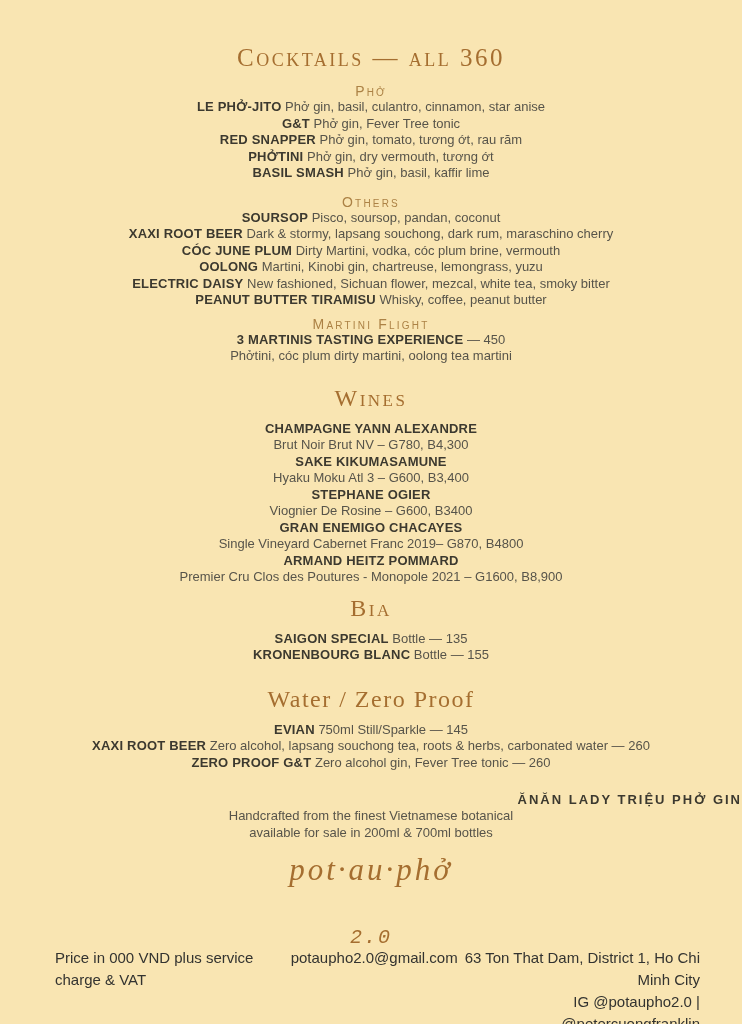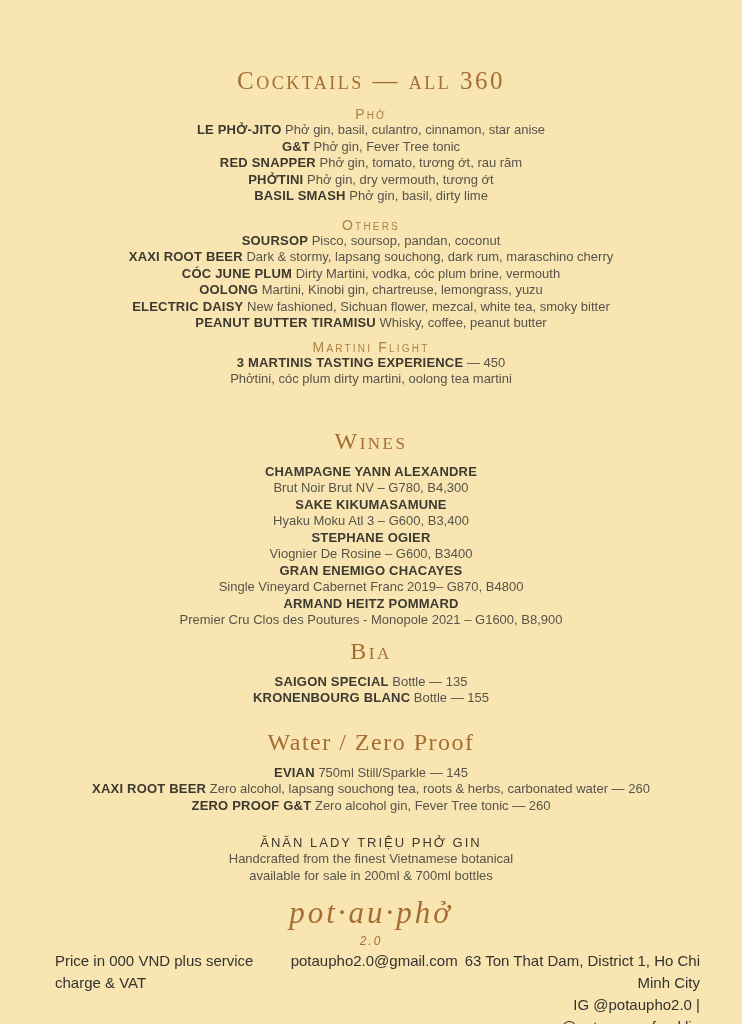--- a/index.html
+++ b/index.html
@@ -17,21 +17,21 @@
     overflow: hidden;
   }
   body {
     display: flex;
     flex-direction: column;
     font-family: "Liberation Sans", "DejaVu Sans", sans-serif;
   }
   .menu {
     flex: 1 1 auto;
     text-align: center;
-    padding-top: 66px;
+    padding-top: 43px;
   }
   .main-title, .sec-title {
     font-family: "Liberation Serif", "DejaVu Serif", serif;
     font-variant: small-caps;
     font-weight: 400;
     color: var(--accent);
     letter-spacing: 2.5px;
   }
   .main-title { font-size: 25px; line-height: 30px; }
   .sec-title  { font-size: 24px; line-height: 30px; }
@@ -51,42 +51,44 @@
     color: var(--label-accent);
   }
   .item { font-size: 13px; line-height: 16.5px; }
   .nm { font-weight: 700; color: var(--name-color); letter-spacing: .2px; }
   .ds { color: var(--desc-color); }
 
   .mt10 { margin-top: 10px; }
   .mt12 { margin-top: 12px; }
   .mt16 { margin-top: 7px; }
   .mt20 { margin-top: 20px; }
-  .mt38 { margin-top: 38px; }
+  .mt38 { margin-top: 18px; }
   .mb8  { margin-bottom: 8px; }
 
   .gin-name {
     font-size: 13px; line-height: 17px;
-    font-weight: 400; letter-spacing: 2px;
+    font-weight: 700; letter-spacing: 2px;
     color: var(--name-color);
+    text-align: right;
   }
   .logo { margin-top: 10px; }
   .logo-script {
     font-family: "Liberation Serif", "DejaVu Serif", serif;
     font-style: italic;
     font-size: 31px; line-height: 38px;
     letter-spacing: 3px;
     color: var(--accent);
   }
   .logo-version {
-    font-family: Liberation Sans, sans-serif;
+    font-family: Liberation Mono, monospace;
     font-style: italic;
-    font-size: 12px; line-height: 18px;
+    font-size: 20px; line-height: 18px;
     letter-spacing: 2px;
     color: var(--accent);
+    margin-top: 40px;
   }
   .footer {
     flex: 0 0 auto;
     margin-top: auto;
     display: flex;
     justify-content: flex-start;
     align-items: flex-start;
     padding: 0 42px 24px 42px;
     font-size: 15px;
     line-height: 22px;
@@ -102,21 +104,21 @@
 
 <div class="menu">
 
   <div class="main-title">Cocktails — all 360</div>
 
   <div class="sec-label mt10">Phở</div>
   <div class="item"><span class="nm">LE PHỞ-JITO</span> <span class="ds">Phở gin, basil, culantro, cinnamon, star anise</span></div>
   <div class="item"><span class="nm">G&amp;T</span> <span class="ds">Phở gin, Fever Tree tonic</span></div>
   <div class="item"><span class="nm">RED SNAPPER</span> <span class="ds">Phở gin, tomato, tương ớt, rau răm</span></div>
   <div class="item"><span class="nm">PHỞTINI</span> <span class="ds">Phở gin, dry vermouth, tương ớt</span></div>
-  <div class="item"><span class="nm">BASIL SMASH</span> <span class="ds">Phở gin, basil, dirty lime</span></div>
+  <div class="item"><span class="nm">BASIL SMASH</span> <span class="ds">Phở gin, basil, kaffir lime</span></div>
 
   <div class="sec-label mt12">Others</div>
   <div class="item"><span class="nm">SOURSOP</span> <span class="ds">Pisco, soursop, pandan, coconut</span></div>
   <div class="item"><span class="nm">XAXI ROOT BEER</span> <span class="ds">Dark &amp; stormy, lapsang souchong, dark rum, maraschino cherry</span></div>
   <div class="item"><span class="nm">CÓC JUNE PLUM</span> <span class="ds">Dirty Martini, vodka, cóc plum brine, vermouth</span></div>
   <div class="item"><span class="nm">OOLONG</span> <span class="ds">Martini, Kinobi gin, chartreuse, lemongrass, yuzu</span></div>
   <div class="item"><span class="nm">ELECTRIC DAISY</span> <span class="ds">New fashioned, Sichuan flower, mezcal, white tea, smoky bitter</span></div>
   <div class="item"><span class="nm">PEANUT BUTTER TIRAMISU</span> <span class="ds">Whisky, coffee, peanut butter</span></div>
 
   <div class="sec-label mt16">Martini Flight</div>

